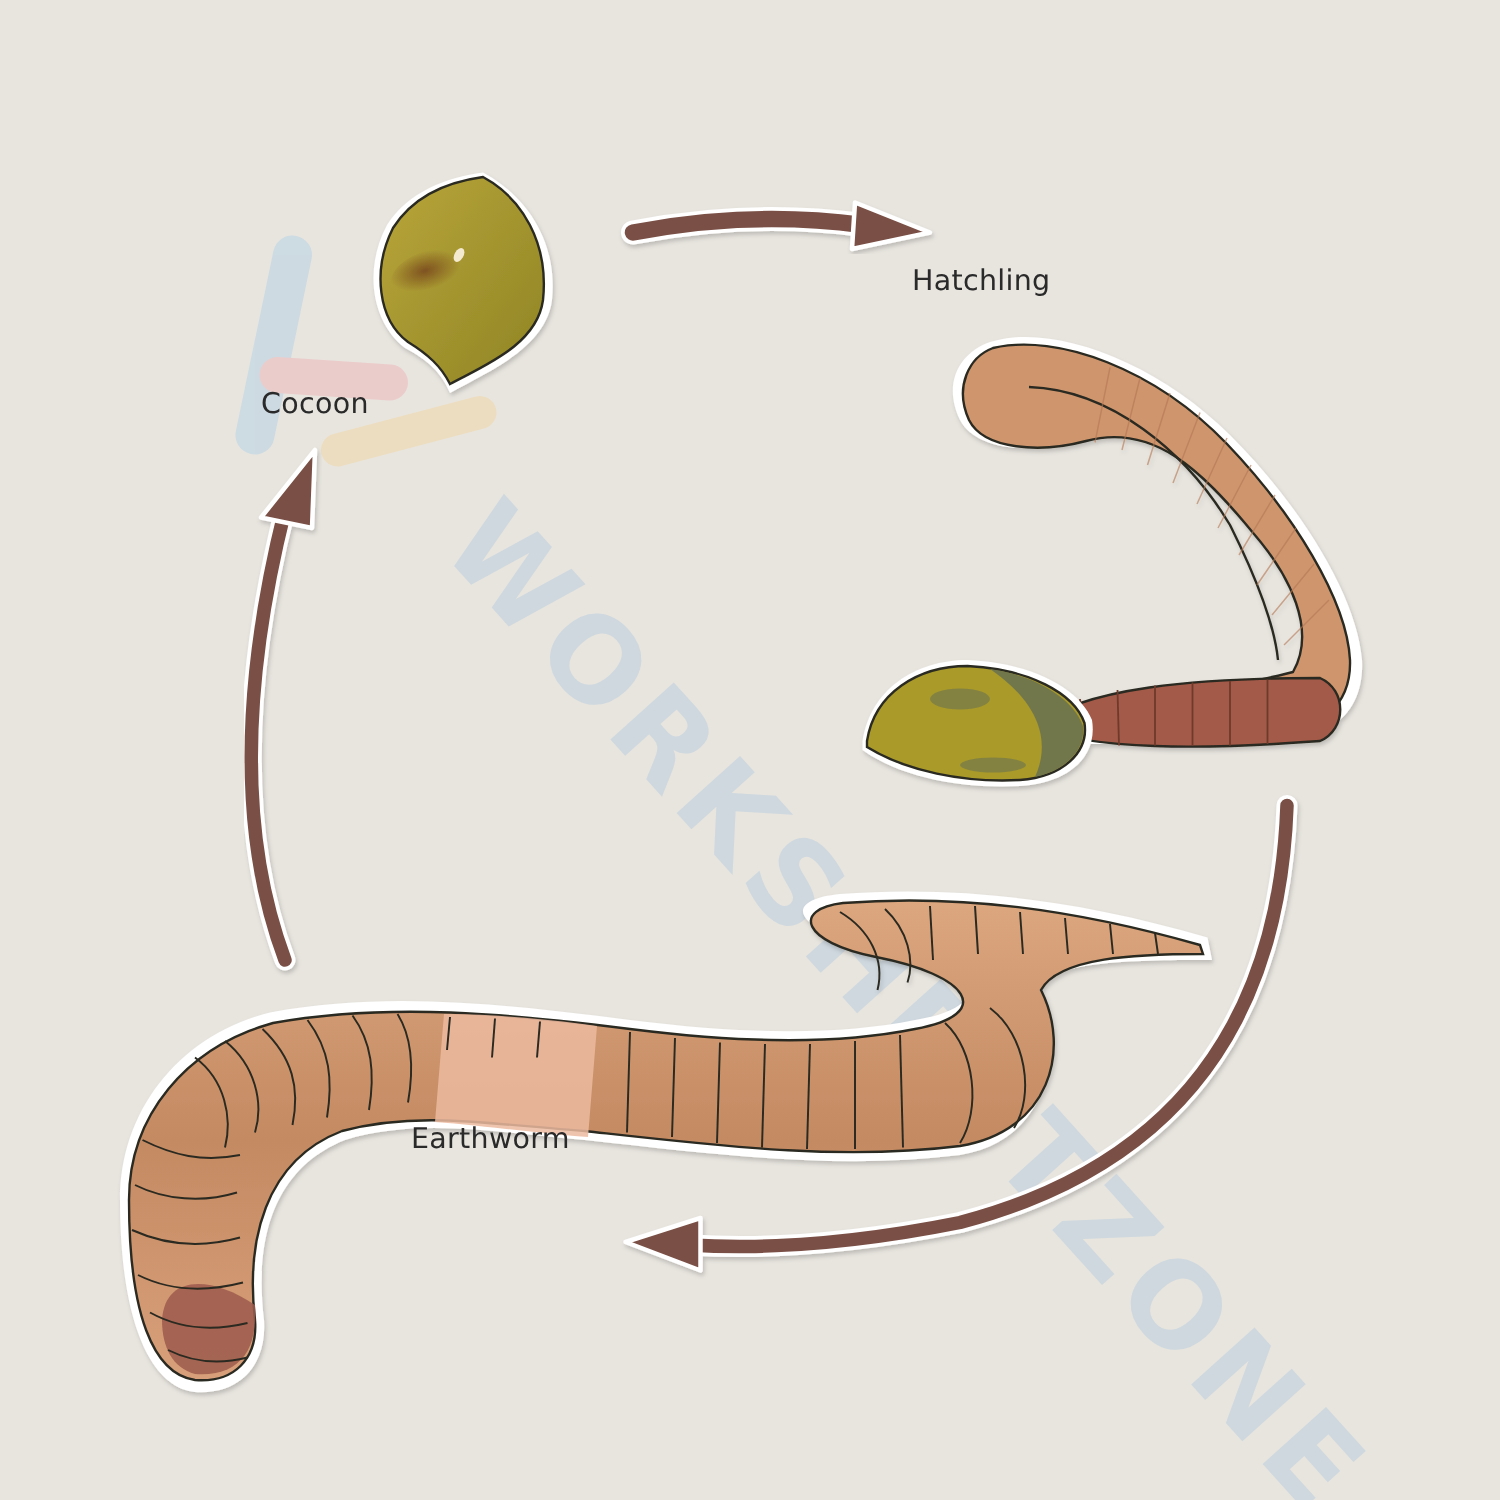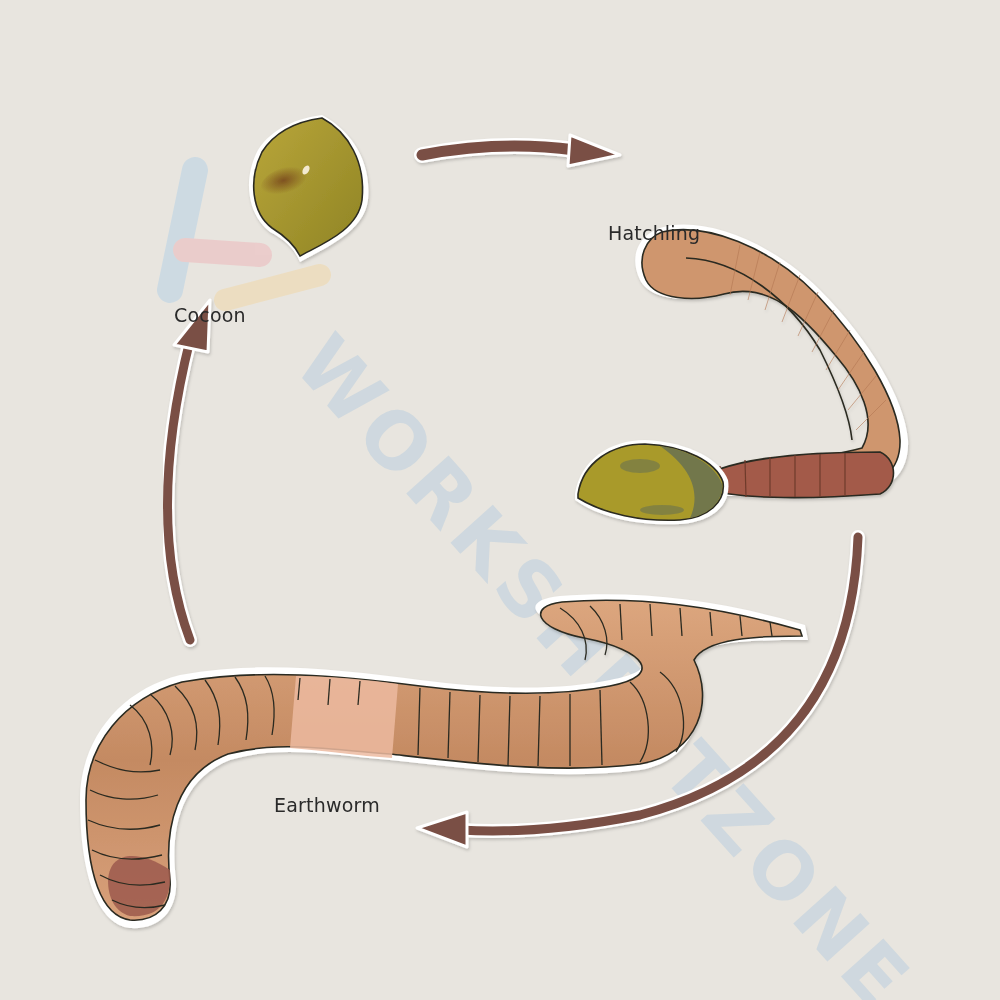--- a/index.html
+++ b/index.html
@@ -1,18 +1,18 @@
 <!DOCTYPE html>
 <html><head>
   <meta charset="utf-8">
   <style>
     html, body { margin:0; padding:0; }
     body { width:1000px; height:1000px; background:#e8e5df; overflow:hidden; position:relative; font-family:"DejaVu Sans", sans-serif; }
     svg.stage { position:absolute; left:0; top:0; width:1000px; height:1000px; }
-    .label { position:absolute; font-size:19px; color:#2a2a2a; font-family:"DejaVu Sans", sans-serif; letter-spacing:0.2px;margin-top:46px; }
+    .label { position:absolute; font-size:19px; color:#2a2a2a; font-family:"DejaVu Sans", sans-serif; letter-spacing:0.2px; }
     .wm { position:absolute; font-family:"DejaVu Sans", sans-serif; font-weight:bold; font-size:78px; color:rgba(130,180,225,0.25); transform-origin:0 0; letter-spacing:6px; white-space:nowrap; }
   </style>
 </head>
 <body>
 
 <div class="wm" style="left:345px;top:318px;transform:rotate(48deg);">WORKSHEETZONE</div>
 
 <svg class="stage" viewBox="0 0 1000 1000">
   <defs>
     <filter id="sh" x="-10%" y="-10%" width="120%" height="120%">

